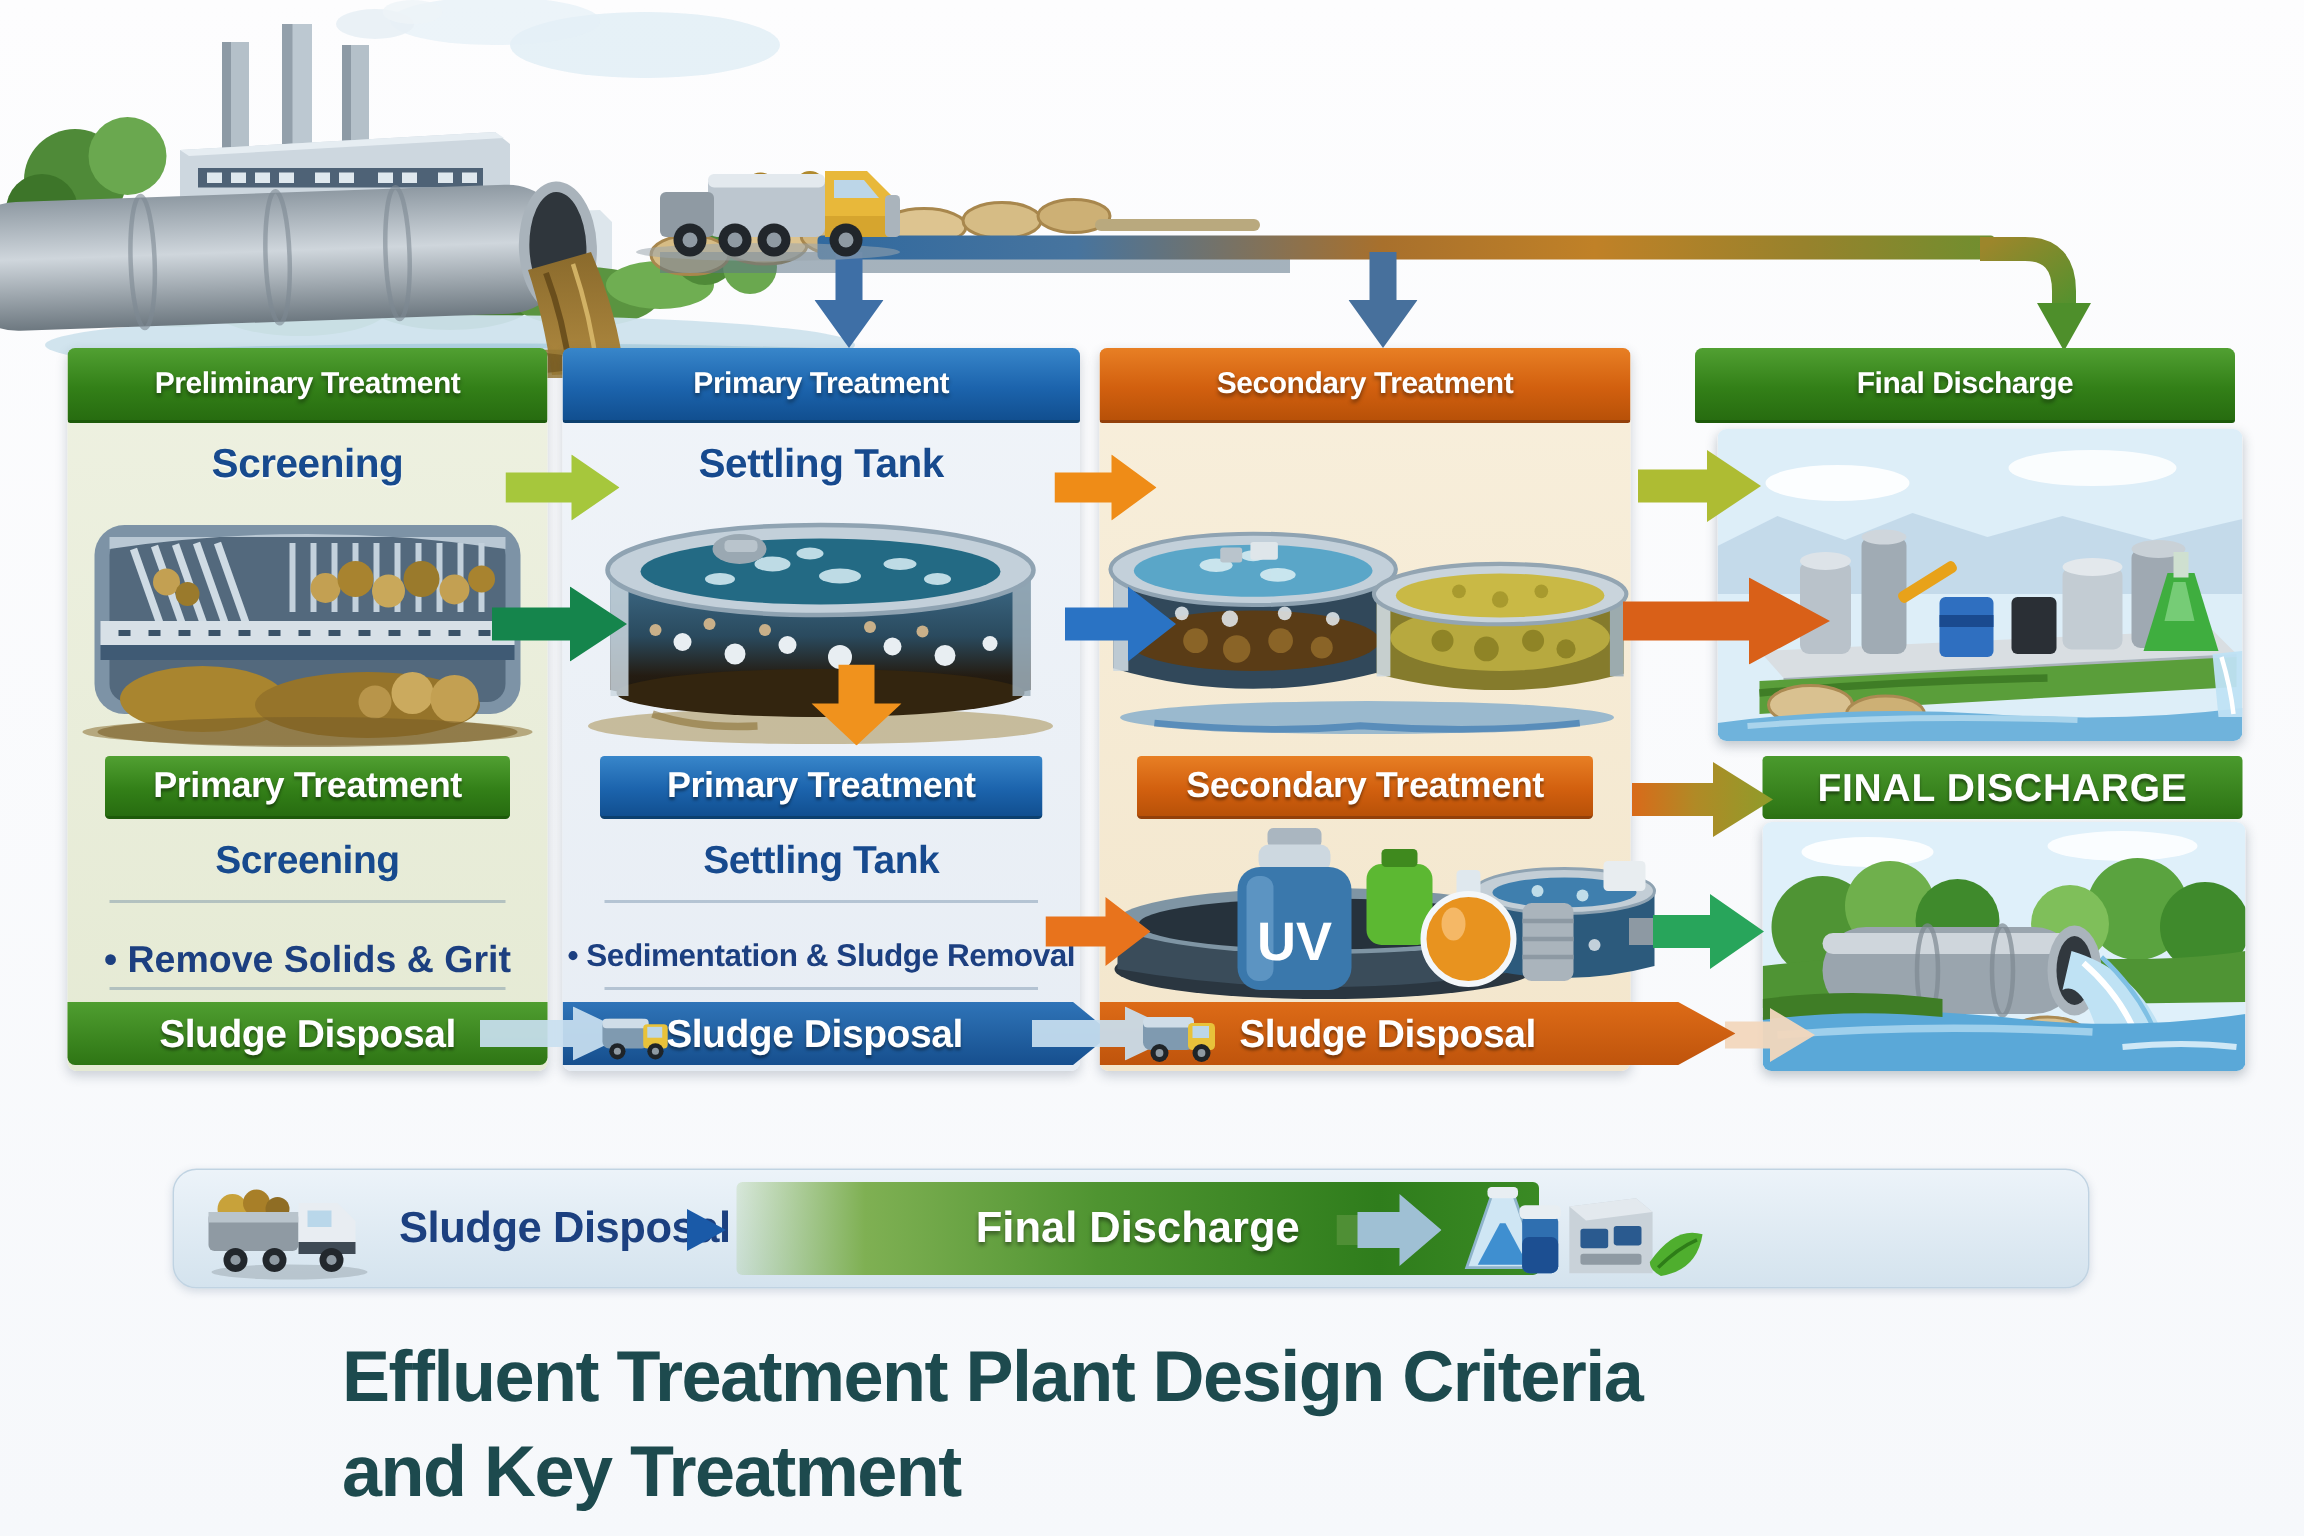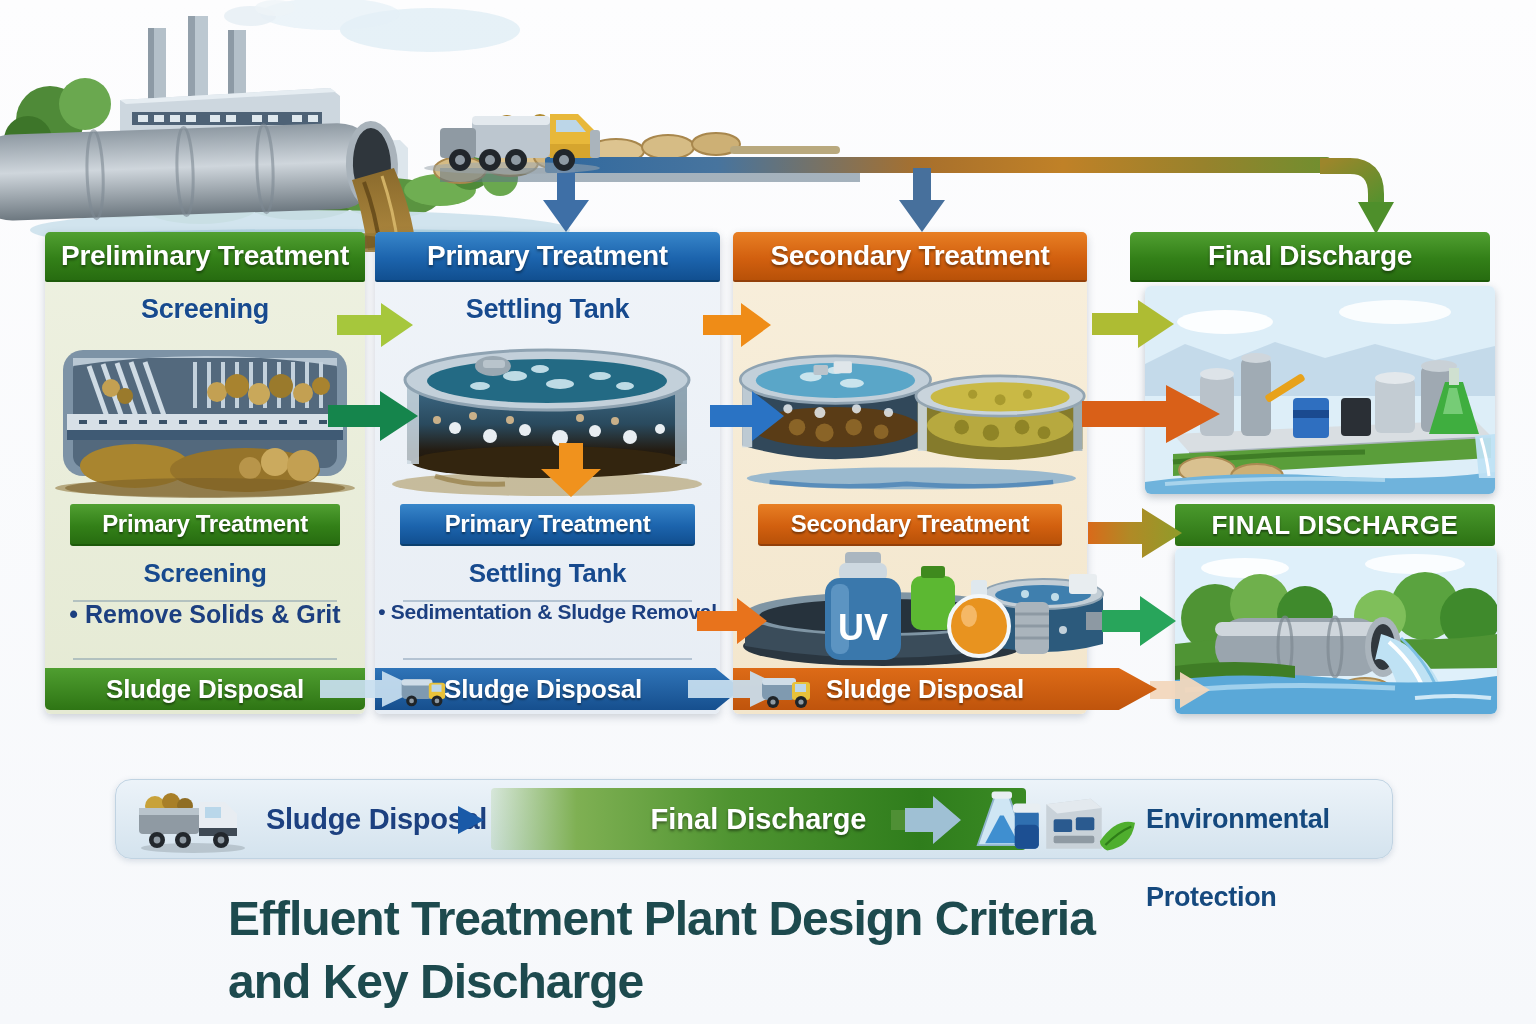--- a/index.html
+++ b/index.html
@@ -13,34 +13,34 @@
   .elbow { position:absolute; left:1320px; top:150px; z-index:2; }
 
   
   .col { position:absolute; top:232px; height:482px; border-radius:6px; box-shadow:0 3px 8px rgba(40,60,80,.22); z-index:5; }
   .col1 { left:45px;  width:320px; background:linear-gradient(180deg,#eef1e1,#e5ead4); }
   .col2 { left:375px; width:345px; background:linear-gradient(180deg,#f0f4f9,#e7edf4); }
   .col3 { left:733px; width:354px; background:linear-gradient(180deg,#f8efdc,#f3e6cc); }
   .col4 { left:1130px; width:365px; background:transparent; box-shadow:none; }
 
   .band-header { position:absolute; left:0; right:0; top:0; height:50px; display:flex; align-items:center; justify-content:center;
-    font-size:28px; font-weight:bold; color:#fff; text-shadow:0 2px 3px rgba(0,0,0,.45); border-radius:5px 5px 2px 2px; letter-spacing:-.3px; }
+    font-size:20px; font-weight:bold; color:#fff; text-shadow:0 2px 3px rgba(0,0,0,.45); border-radius:5px 5px 2px 2px; letter-spacing:-.3px; }
   .bg-green  { background:linear-gradient(180deg,#51a032 0%,#338018 55%,#276c10 100%); border-bottom:2px solid #1d5a0a; }
   .bg-blue   { background:linear-gradient(180deg,#3886ca 0%,#1c64ad 55%,#114f90 100%); border-bottom:2px solid #0c406f; }
   .bg-orange { background:linear-gradient(180deg,#e87f24 0%,#d2600f 55%,#b85108 100%); border-bottom:2px solid #93400a; }
 
   .subtitle { position:absolute; top:62px; left:0; right:0; text-align:center; font-size:27px; font-weight:bold;
     color:#174a8e; text-shadow:0 1px 0 rgba(255,255,255,.7); letter-spacing:-.3px; }
   .illus { position:absolute; left:0; top:104px; width:100%; height:164px; }
   .lower-band { position:absolute; top:272px; left:25px; right:25px; height:42px; display:flex; align-items:center; justify-content:center;
     font-size:24px; font-weight:bold; color:#fff; text-shadow:0 2px 2px rgba(0,0,0,.4); border-radius:3px; letter-spacing:-.3px; }
   .lower-sub { position:absolute; top:326px; left:0; right:0; text-align:center; font-size:26px; font-weight:bold; color:#174a8e; letter-spacing:-.3px; }
   .divider { position:absolute; left:28px; right:28px; height:2px; background:rgba(95,125,155,.38); }
   .d1 { top:368px; } .d2 { top:426px; }
-  .bullet { position:absolute; top:368px; left:0; right:0; text-align:center; font-weight:bold; color:#1c3f80; white-space:nowrap; }
+  .bullet { position:absolute; top:394px; left:0; right:0; text-align:center; font-weight:bold; color:#1c3f80; white-space:nowrap; }
   .col1 .bullet { font-size:25px; } .col2 .bullet { font-size:21px; letter-spacing:-.3px; }
 
   
   .footer-band { position:absolute; top:668px; height:42px; z-index:6; display:flex; align-items:center; justify-content:center;
     font-size:26px; font-weight:bold; color:#fff; text-shadow:0 2px 2px rgba(0,0,0,.4); letter-spacing:-.3px; }
   .f1 { left:45px; width:320px; border-radius:0 0 5px 5px; background:linear-gradient(180deg,#4f9e30,#2e7514); }
   .f2 { left:375px; width:366px; background:linear-gradient(180deg,#2f74b8,#164f8e);
         clip-path:polygon(0 0,93% 0,100% 50%,93% 100%,0 100%); padding-right:30px; }
   .f3 { left:733px; width:424px; background:linear-gradient(180deg,#dd6b17,#bf540c);
         clip-path:polygon(0 0,91% 0,100% 50%,91% 100%,0 100%); padding-right:40px; }
@@ -595,21 +595,20 @@
         <rect x="58" y="44" width="26" height="26" rx="5" fill="#1c4f92"></rect>
       <rect x="56" y="21" width="30" height="10" rx="4" fill="#e8eef2"></rect>
       <polygon points="92,22 140,16 152,26 152,70 92,70" fill="#c9d2d9"></polygon>
       <polygon points="92,22 140,16 152,26 104,32" fill="#e3e9ee"></polygon>
       <rect x="100" y="38" width="20" height="14" rx="2" fill="#2a5a8f"></rect>
         <rect x="124" y="36" width="20" height="14" rx="2" fill="#2a5a8f"></rect>
       <rect x="100" y="56" width="44" height="8" rx="2" fill="#8f9aa3"></rect>
       <path d="M150,62 Q168,36 188,42 Q184,68 158,72 Q150,68 150,62 Z" fill="#4fae2e"></path>
       <path d="M156,66 Q170,52 184,46" stroke="#2e7d18" stroke-width="2.5" fill="none"></path>
     </svg>
-    <div class="bb-env-label">Environmental Protection</div>
   </div>
 
   <div class="title">
     <div>Effluent Treatment Plant Design Criteria</div>
-    <div>and Key Discharge</div>
+    <div>and Key Treatment</div>
   </div>
 
 </div>
 
 </body></html>

